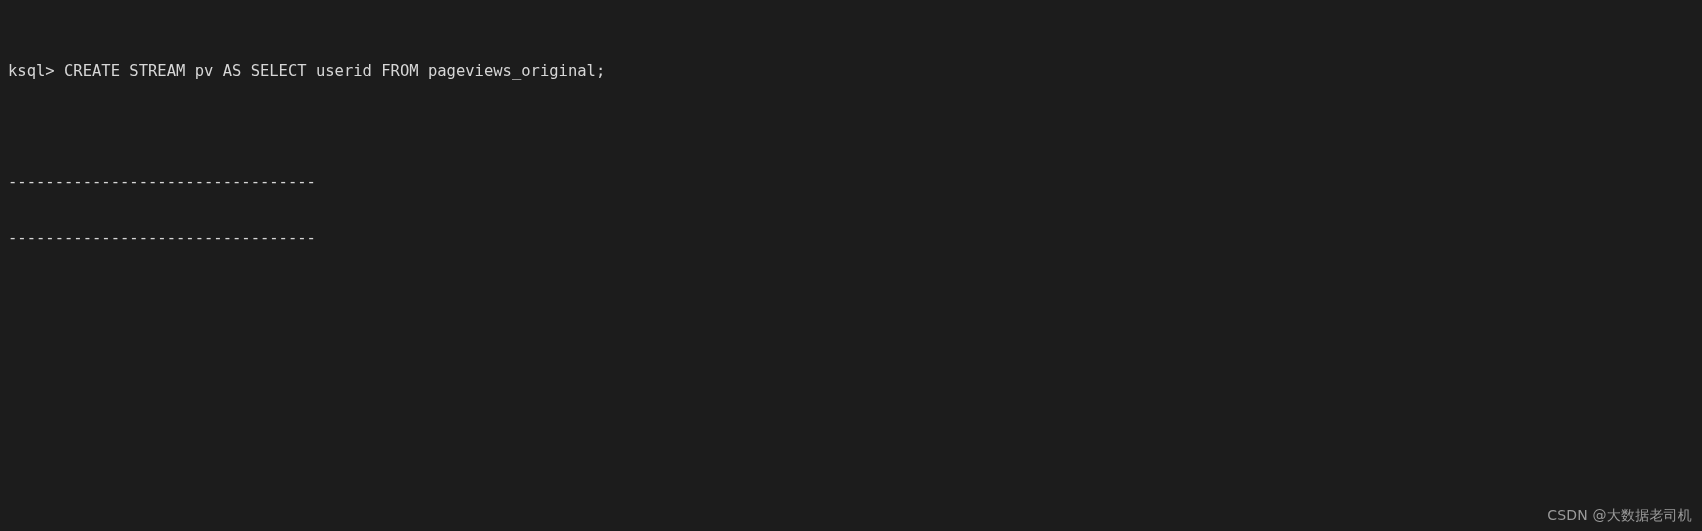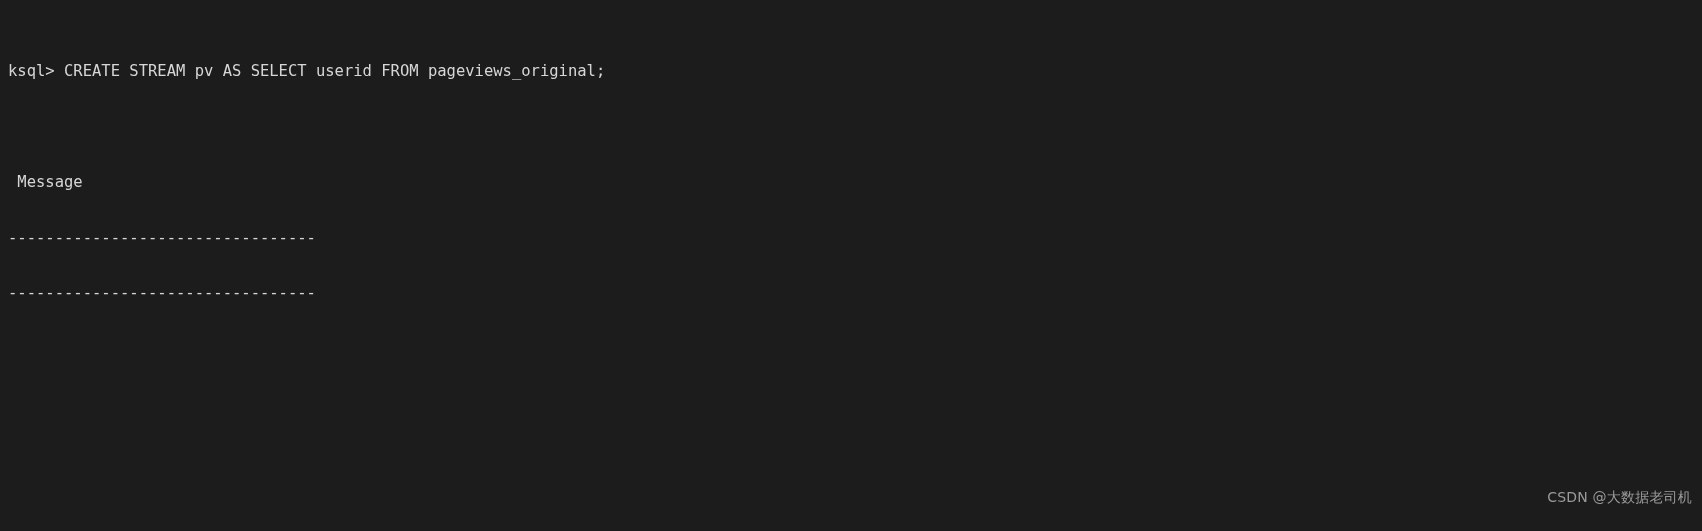--- a/index.html
+++ b/index.html
@@ -31,36 +31,35 @@
     white-space: pre;
     min-height: 18.55px;
     font-family: "DejaVu Sans Mono", "Liberation Mono", monospace;
   }
   .blank {
     height: 18.55px;
   }
   #watermark {
     position: absolute;
     right: 10px;
-    bottom: 24px;
+    bottom: 6px;
     color: #9a9a9a;
     font-family: "DejaVu Sans", "Liberation Sans", sans-serif;
     font-size: 14px;
     white-space: pre;
     letter-spacing: 0.2px;
   }
 </style>
 </head>
 <body>
 
 <div id="terminal">
 
   <div class="line">ksql&gt; CREATE STREAM pv AS SELECT userid FROM pageviews_original;</div>
   <div class="line blank"></div>
-  <div class="line"> Message</div>
   <div class="line">---------------------------------</div>
   <div class="line">---------------------------------</div>
   <div class="line blank"></div>
   
 
   
   
   
 
   

